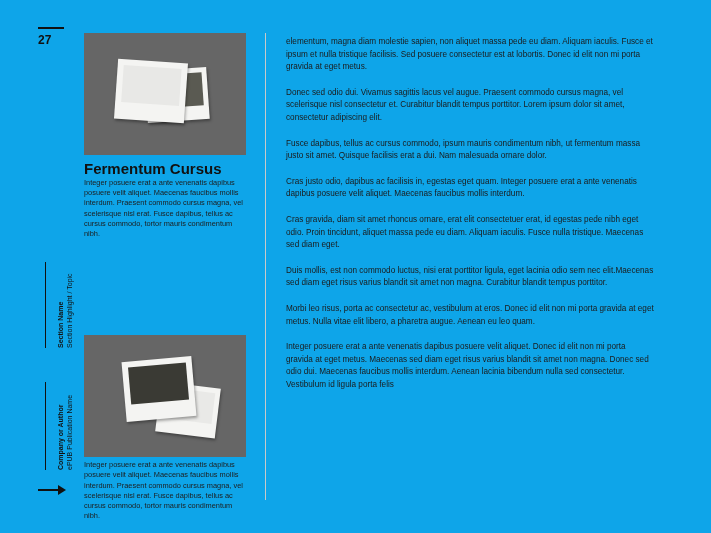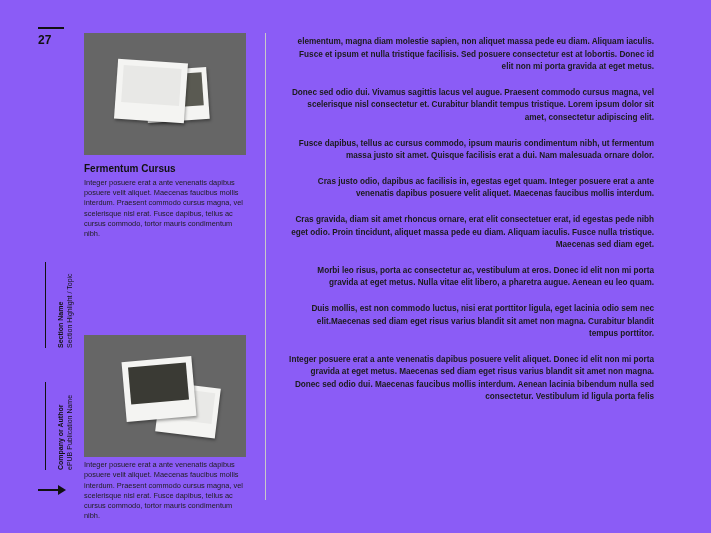--- a/index.html
+++ b/index.html
@@ -12,21 +12,21 @@
     height: 533px;
     font-family: "Liberation Sans", sans-serif;
     color: #1a1a1a;
     overflow: hidden;
   }
 
   .page {
     position: relative;
     width: 711px;
     height: 533px;
-    background: #8b5cf6;
+    background: #0ea5e9;
   }
 
   
   .margin-col {
     position: absolute;
     left: 0;
     top: 0;
     width: 72px;
     height: 533px;
   }
@@ -167,21 +167,21 @@
 
   .pol-back2 {
     width: 60px; height: 50px;
     left: 74px; top: 50px;
     transform: rotate(7deg);
   }
   .pol-back2 .photo { left: 5px; top: 5px; width: 50px; height: 31px; background:#e9e9e7; }
 
   .fig-title {
     margin-top: 8px;
-    font-size: 10px;
+    font-size: 15px;
     font-weight: bold;
     color: #111;
     line-height: 12px;
   }
   .fig-caption {
     margin-top: 3px;
     font-size: 7.4px;
     line-height: 10.2px;
     color: #1d1d1d;
     text-align: left;
@@ -192,22 +192,21 @@
     position: absolute;
     left: 286px;
     top: 36px;
     width: 368px;
   }
   .body-col p {
     margin: 0 0 13px 0;
     font-size: 8.2px;
     line-height: 12.6px;
     color: #1b1b1b;
-    text-align: right;
-    font-weight: bold;
+    text-align: left;
   }
   .body-col p:last-child { margin-bottom: 0; }
 </style>
 </head>
 <body>
 
 <div class="page">
 
   <div class="margin-col">
     <div class="rule-top"></div>
@@ -257,22 +256,22 @@
             <div class="photo"></div>
           </div>
       </div>
       <div class="fig-caption">Integer posuere erat a ante venenatis dapibus posuere velit aliquet. Maecenas faucibus mollis interdum. Praesent commodo cursus magna, vel scelerisque nisl erat. Fusce dapibus, tellus ac cursus commodo, tortor mauris condimentum nibh.</div>
     </div>
 
   </div>
 
   <div class="body-col">
     <p>elementum, magna diam molestie sapien, non aliquet massa pede eu diam. Aliquam iaculis. Fusce et ipsum et nulla tristique facilisis. Sed posuere consectetur est at lobortis. Donec id elit non mi porta gravida at eget metus.</p>
-    <p>Donec sed odio dui. Vivamus sagittis lacus vel augue. Praesent commodo cursus magna, vel scelerisque nisl consectetur et. Curabitur blandit tempus tristique. Lorem ipsum dolor sit amet, consectetur adipiscing elit.</p>
+    <p>Donec sed odio dui. Vivamus sagittis lacus vel augue. Praesent commodo cursus magna, vel scelerisque nisl consectetur et. Curabitur blandit tempus porttitor. Lorem ipsum dolor sit amet, consectetur adipiscing elit.</p>
     <p>Fusce dapibus, tellus ac cursus commodo, ipsum mauris condimentum nibh, ut fermentum massa justo sit amet. Quisque facilisis erat a dui. Nam malesuada ornare dolor.</p>
     <p>Cras justo odio, dapibus ac facilisis in, egestas eget quam. Integer posuere erat a ante venenatis dapibus posuere velit aliquet. Maecenas faucibus mollis interdum.</p>
     <p>Cras gravida, diam sit amet rhoncus ornare, erat elit consectetuer erat, id egestas pede nibh eget odio. Proin tincidunt, aliquet massa pede eu diam. Aliquam iaculis. Fusce nulla tristique. Maecenas sed diam eget.</p>
+    <p>Duis mollis, est non commodo luctus, nisi erat porttitor ligula, eget lacinia odio sem nec elit.Maecenas sed diam eget risus varius blandit sit amet non magna. Curabitur blandit tempus porttitor.</p>
     <p>Morbi leo risus, porta ac consectetur ac, vestibulum at eros. Donec id elit non mi porta gravida at eget metus. Nulla vitae elit libero, a pharetra augue. Aenean eu leo quam.</p>
-    <p>Duis mollis, est non commodo luctus, nisi erat porttitor ligula, eget lacinia odio sem nec elit.Maecenas sed diam eget risus varius blandit sit amet non magna. Curabitur blandit tempus porttitor.</p>
     <p>Integer posuere erat a ante venenatis dapibus posuere velit aliquet. Donec id elit non mi porta gravida at eget metus. Maecenas sed diam eget risus varius blandit sit amet non magna. Donec sed odio dui. Maecenas faucibus mollis interdum. Aenean lacinia bibendum nulla sed consectetur. Vestibulum id ligula porta felis</p>
   </div>
 
 </div>
 
 </body></html>

